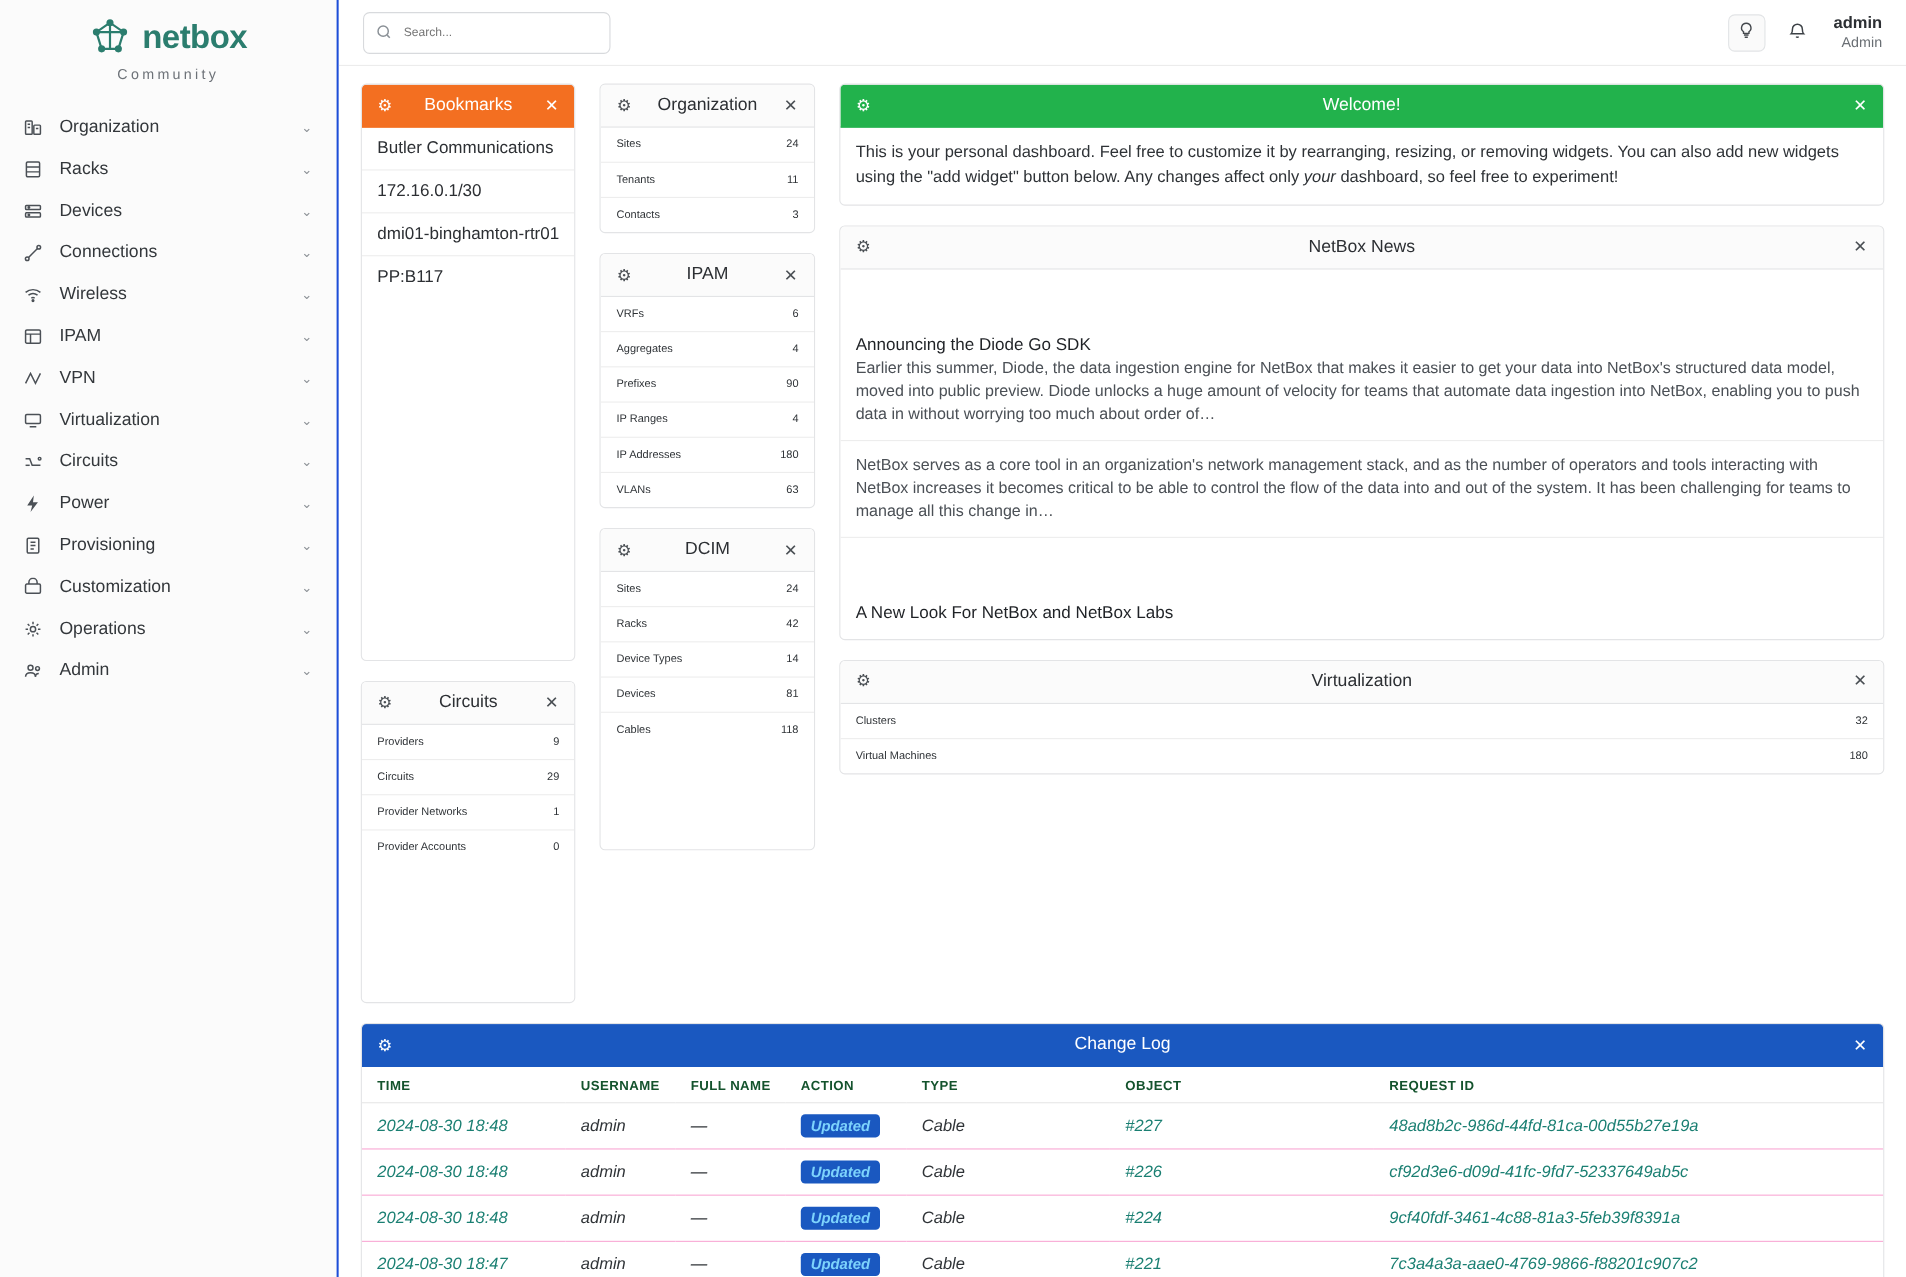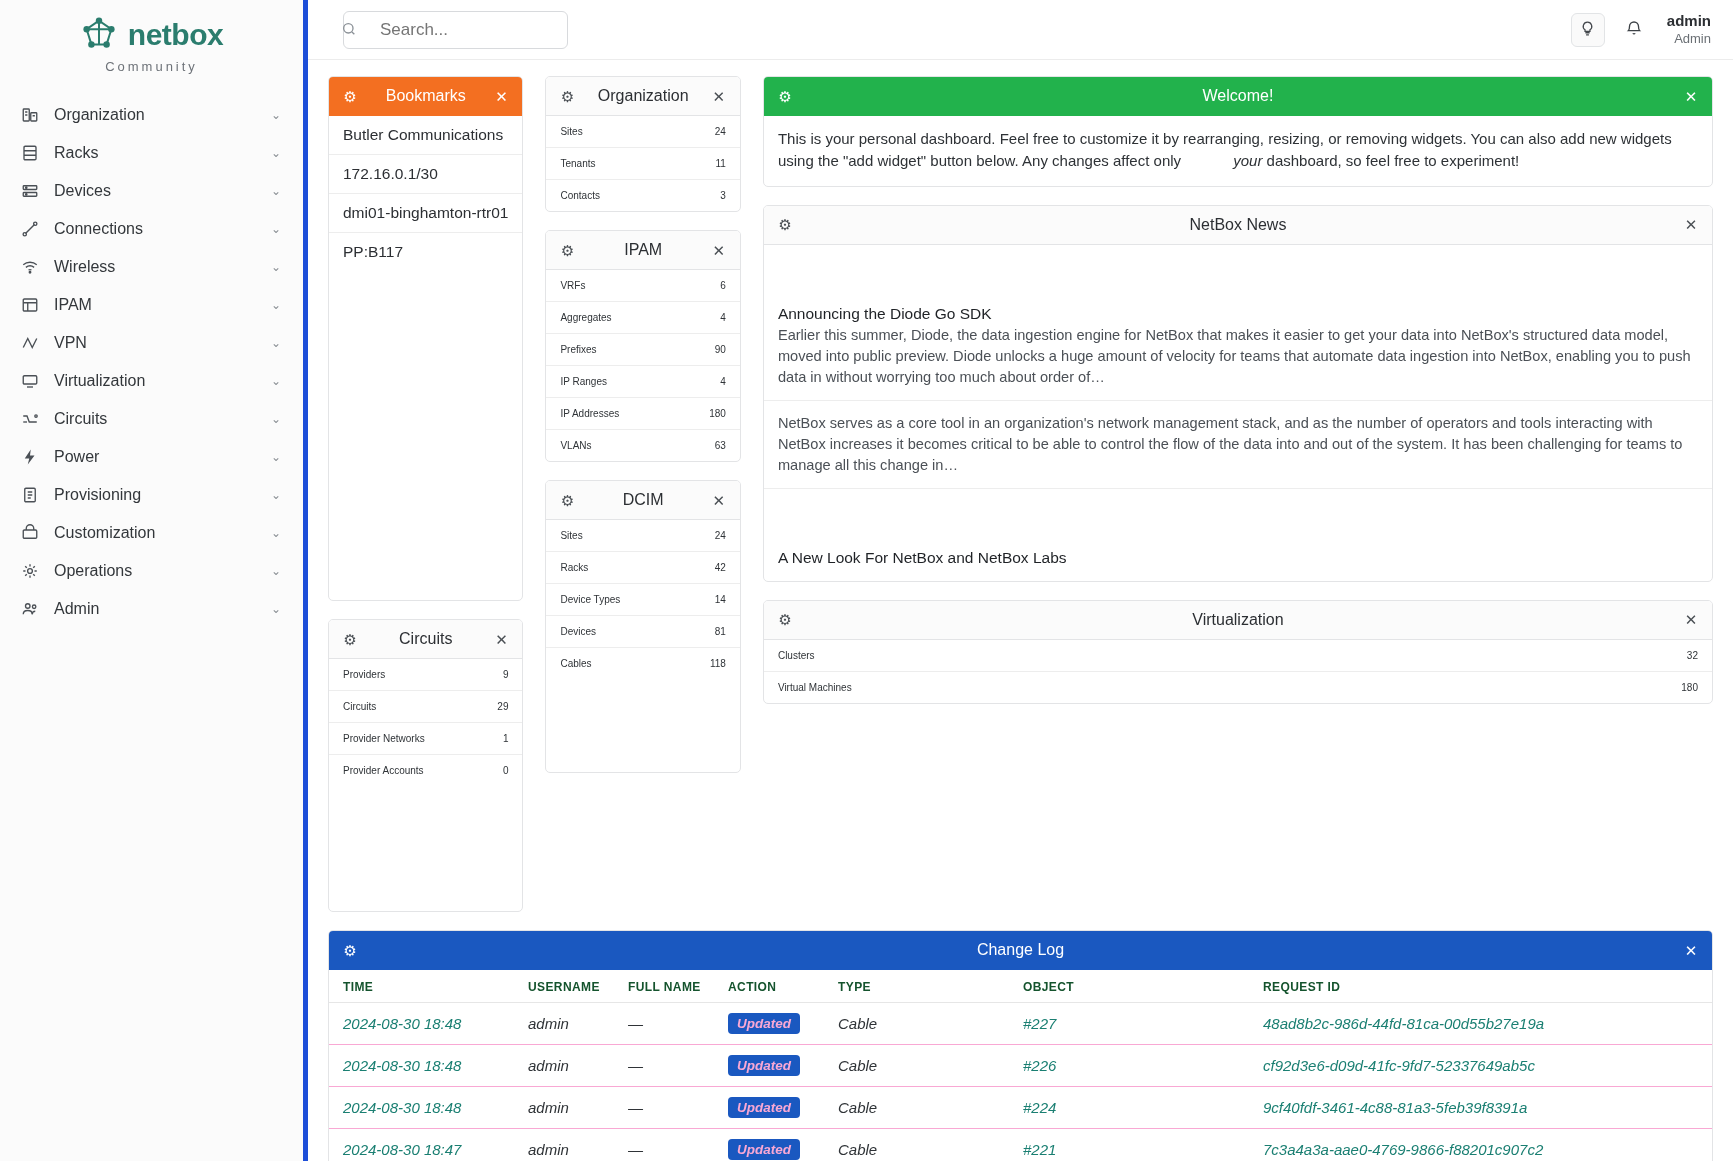--- a/index.html
+++ b/index.html
@@ -13,21 +13,21 @@
     background: #ffffff;
     overflow: hidden;
   }
   .app { display: flex; width: 1733px; height: 1161px; }
 
   
   .sidebar {
     width: 308px;
     min-width: 308px;
     background: #fbfbfb;
-    border-right: 5px solid #1d4ed8;
+    border-right: 2px solid #1d4ed8;
     height: 1161px;
     overflow: hidden;
   }
   .brand {
     padding: 14px 0 16px 0;
     text-align: center;
   }
   .brand-logo-row {
     display: flex;
     align-items: center;
@@ -88,25 +88,24 @@
     position: relative;
     width: 225px;
     height: 38px;
   }
   .search-box input {
     width: 100%;
     height: 38px;
     border: 1px solid #d8dadd;
     border-radius: 6px;
     padding: 0 10px 0 36px;
-    font-size: 17px;
+    font-size: 11px;
     color: #3a3f44;
     outline: none;
     background: #fff;
-    margin-left: 13px;
   }
   .search-icon {
     position: absolute;
     left: 11px; top: 10px;
     color: #8a9096;
   }
   .topbar-spacer { flex: 1 1 auto; }
   .topbar-right { display: flex; align-items: center; gap: 16px; }
   .icon-btn {
     width: 34px; height: 34px;
@@ -184,21 +183,21 @@
     border-bottom: 1px solid #ededed;
     font-size: 10px;
     color: #2f3337;
   }
   .list-row:last-child { border-bottom: none; }
   .list-row .val { color: #2f3337; }
   .bookmark-row { padding: 10px 14px; border-bottom: 1px solid #ededed; font-size: 15.5px; }
   .bookmark-row:last-child { border-bottom: none; }
 
   .card-body-pad { padding: 12px 14px 14px 14px; font-size: 15px; line-height: 1.45; color: #2e3236; }
-  .welcome-body em { font-style: italic; margin-left: 48px; }
+  .welcome-body em { font-style: italic; }
 
   .news-item { padding: 12px 14px; border-bottom: 1px solid #ededed; }
   .news-item:last-child { border-bottom: none; }
   .news-title { color: #1f2226; font-size: 15.5px; margin-bottom: 2px; margin-top: 48px; }
   .news-text { color: #4b5056; font-size: 14.6px; line-height: 1.44; }
 
   .fixed-h-circuits { height: 293px; }
   .fixed-h-dcim { height: 293px; }
   .fixed-h-bookmarks { height: 525px; }
 
@@ -220,21 +219,21 @@
     border-bottom: 1px solid #f9a8d4;
     font-size: 15px;
     color: #2f3337;
     white-space: nowrap;
     font-style: italic;
   }
   .lnk { color: #1a7f72; text-decoration: none; }
   .badge-updated {
     display: inline-block;
     background: #1a58c0;
-    color: #f9a8d4;
+    color: #7dd3fc;
     border-radius: 4px;
     padding: 3px 9px;
     font-size: 13.5px;
     font-weight: 600;
   }
   .muted { color: #8b9095; }
 </style>
 </head>
 <body>
 

